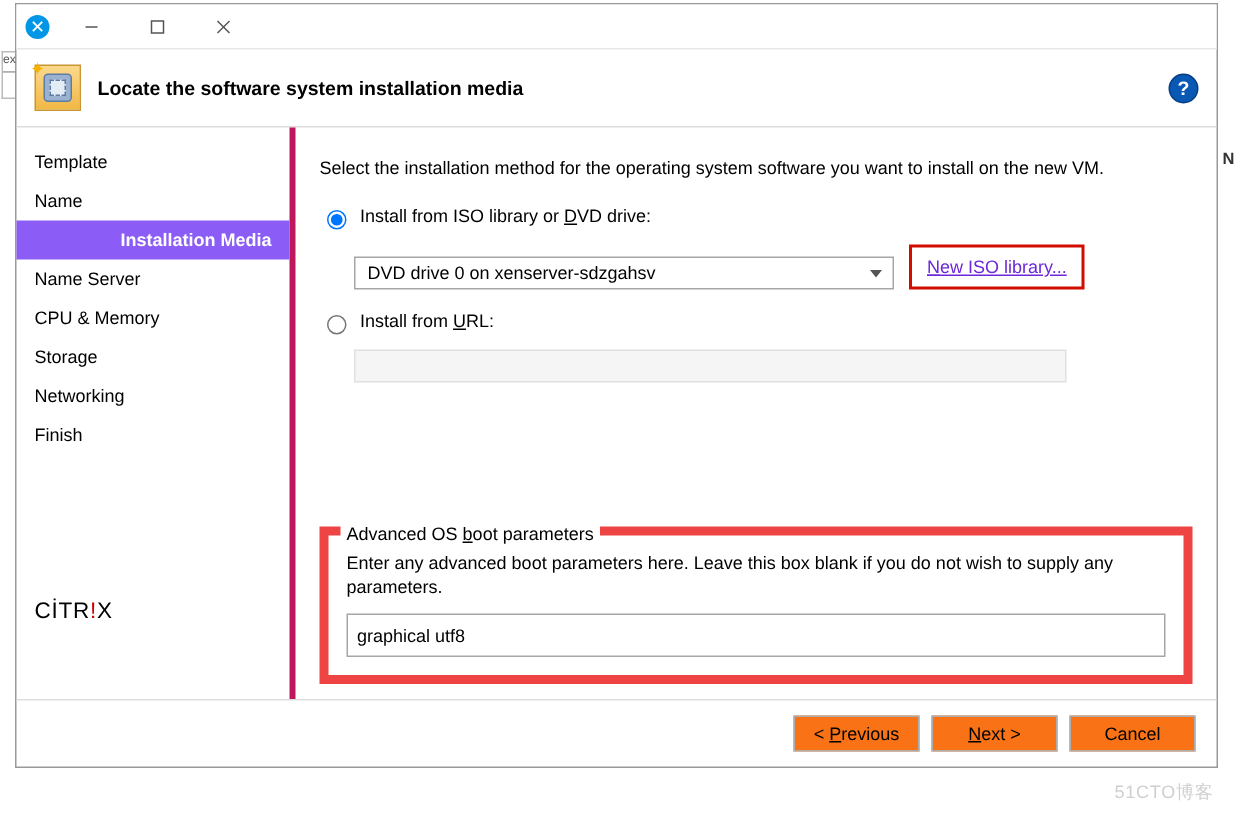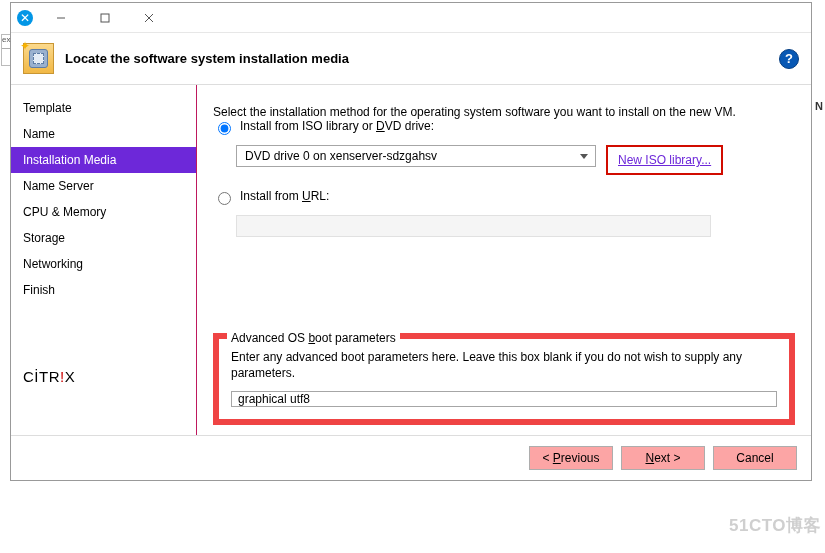--- a/index.html
+++ b/index.html
@@ -12,48 +12,48 @@
   .win-btn { width: 44px; height: 100%; display: flex; align-items: center; justify-content: center; font-size: 12px; color: #555; cursor: pointer; }
   .win-btn svg { width: 10px; height: 10px; }
   .header-row { display: flex; align-items: center; padding: 10px 12px 10px 12px; border-bottom: 1px solid #ddd; }
   .header-icon { width: 31px; height: 31px; background: linear-gradient(#fbd98c,#f1b845); border: 1px solid #c99633; position: relative; display: flex; align-items: center; justify-content: center; margin-right: 11px; }
   .header-icon-inner { width: 19px; height: 19px; background: #9ab1cf; border: 1px solid #5e7da6; border-radius: 3px; position: relative; }
   .header-icon-inner:after { content:""; position:absolute; top:3px; left:3px; right:3px; bottom:3px; background:#e4ecf6; border: 1px dashed #5e7da6;}
   .header-star { position:absolute; top:-4px; left:-4px; color:#f7b200; font-size:12px; line-height:1;}
   .header-title { font-weight: bold; font-size: 13px; flex: 1; }
   .help-icon { width: 20px; height: 20px; border-radius: 50%; background: #0858b4; color: #fff; display: flex; align-items: center; justify-content: center; font-weight: bold; font-size: 13px; cursor: pointer; border: 1px solid #063e82; }
   .body { display: flex; }
-  .sidebar { width: 186px; border-right: 1px solid #be185d; padding-top: 10px; padding-bottom: 40px; display: flex; flex-direction: column; }
+  .sidebar { width: 186px; border-right: 4px solid #be185d; padding-top: 10px; padding-bottom: 40px; display: flex; flex-direction: column; }
   .sidebar-item { padding: 6px 12px; font-size: 12px; cursor: pointer; color: #000; }
-  .sidebar-item.active { background: #6d28d9; color: #fff; font-weight: normal; }
+  .sidebar-item.active { background: #8b5cf6; color: #fff; font-weight: bold; text-align: right; }
   .logo { margin-top: auto; font-weight: normal; font-size: 15px; letter-spacing: 0.5px; color: #333; padding: 0 0 10px 12px; }
   .logo .black { color:#000; }
   .logo .dot { color:#c00; }
   .content { flex: 1; padding: 16px 16px 10px 16px; display: flex; flex-direction: column; }
-  .instr { margin-top: 4px; font-size: 12px; }
+  .instr { margin-bottom: 18px; margin-top: 4px; font-size: 12px; }
   .opt-row { display: flex; align-items: flex-start; margin-bottom: 6px; gap:6px; }
   .opt-radio { width:13px; height:13px; }
-  .select-row { display: flex; align-items: flex-start; gap: 10px; margin: 4px 0 14px 23px; }
+  .select-row { display: flex; align-items: flex-end; gap: 10px; margin: 4px 0 14px 23px; }
   .dvd-select { flex: 0 0 360px; height: 22px; padding: 0 22px 0 8px; font-size: 12px; border: 1px solid #a6a6a6; background: #fff; cursor: pointer; position: relative; display: flex; align-items: center; }
   .dvd-select:after { content:""; position:absolute; right:7px; top:8px; width:0; height:0; border-left:4px solid transparent; border-right:4px solid transparent; border-top:5px solid #555;}
   .link-box { border: 2px solid #d10c00; padding: 6px 10px; }
   .iso-link { color: #6d28d9; text-decoration: underline; cursor: pointer; font-size: 12px; }
   .url-input-wrap { margin: 4px 0 0 23px; }
   .url-input { width: 475px; height: 22px; border: 1px solid #e1e1e1; background: #f5f5f5; padding: 0 6px; font-size: 12px; }
   .spacer { flex: 1; min-height: 90px; }
   .fieldset { border: 6px solid #ef4444; padding: 10px 12px 12px 12px; margin-top: 6px; position: relative; }
   .fieldset-legend { position:absolute; top:-8px; left:8px; background:#fff; padding:0 4px; font-size:12px; }
   .fieldset-text { font-size: 12px; margin-bottom: 10px; line-height: 1.35; }
-  .boot-input { width: 100%; height: 16px; border: 1px solid #a6a6a6; padding: 0 6px; font-size: 12px; }
+  .boot-input { width: 100%; height: 29px; border: 1px solid #a6a6a6; padding: 0 6px; font-size: 12px; }
   .footer { border-top: 1px solid #ddd; padding: 10px 14px; display: flex; justify-content: flex-end; gap: 8px; }
-  .btn { min-width: 84px; height: 24px; border: 1px solid #adadad; background: #fca5a5; font-size: 12px; cursor: pointer; padding: 0 10px; }
+  .btn { min-width: 84px; height: 24px; border: 1px solid #adadad; background: #f97316; font-size: 12px; cursor: pointer; padding: 0 10px; }
   .btn:disabled { color: #888; }
   u.access { text-decoration: underline; }
   .edge-tab { position:absolute; left:-10px; top:31px; width:9px; height:32px; background:#fff; border:1px solid #bbb; border-right:none; font-size:8px; text-align:center; line-height:1; padding-top:1px; color:#555;}
-  .watermark { position:fixed; right:4px; bottom:16px; font-size:17px; color:#cfcfcf; letter-spacing:0.5px;font-weight:bold;}
+  .watermark { position:fixed; right:16px; bottom:16px; font-size:12px; color:#cfcfcf; letter-spacing:0.5px;}
 </style>
 </head>
 <body>
 
 <div class="window">
   <div class="edge-tab">ex<br>—</div>
 
   <div class="titlebar">
     <span class="title-icon">✕</span>
     <div class="win-controls">

